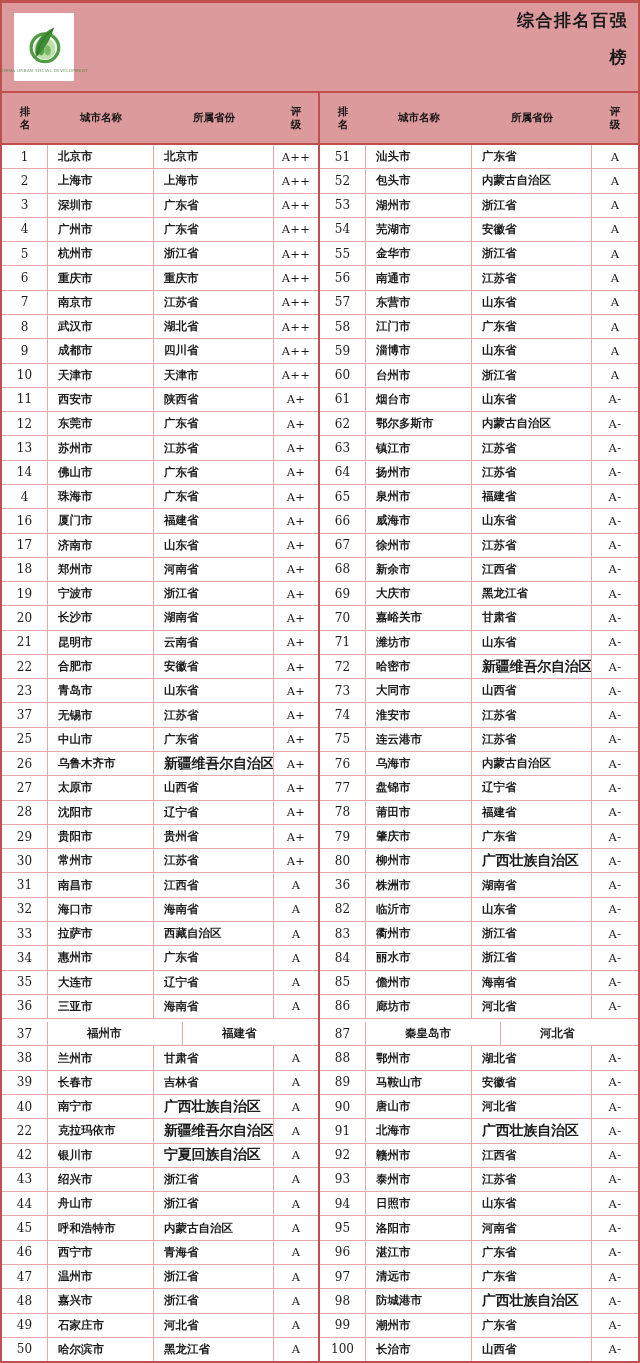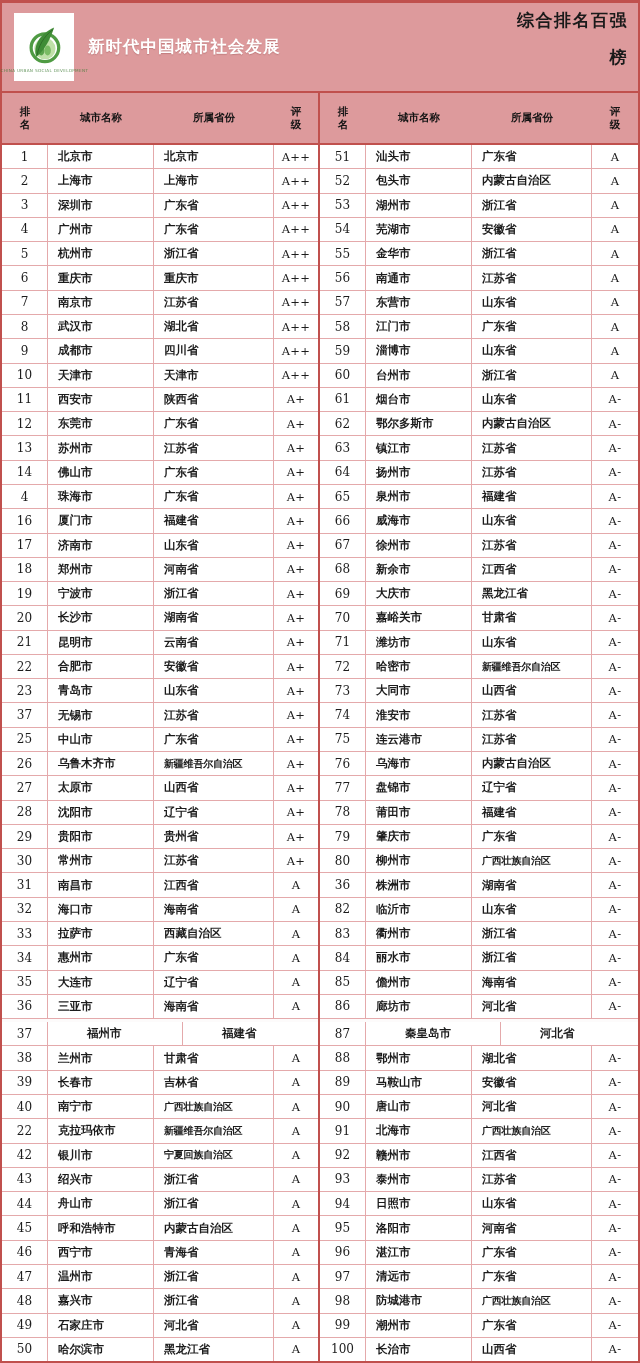--- a/index.html
+++ b/index.html
@@ -143,21 +143,21 @@
     font-size: 11.5px;
   }
   .c-prov {
     flex: 0 0 120px;
     border-right: 1px solid #e4a9ab;
     justify-content: flex-start;
     padding-left: 10px;
     font-weight: bold;
     font-size: 11.5px;
   }
-  .c-prov.long { font-size: 10px; letter-spacing: -.2px; }
+  .c-prov.long { font-size: 14px; letter-spacing: -.2px; }
   .c-rate {
     flex: 1 1 auto;
     font-family: "DejaVu Serif", "Liberation Serif", serif;
     font-size: 11.5px;
     letter-spacing: .3px;
   }
 </style>
 </head>
 <body>
 
@@ -169,21 +169,20 @@
         <svg class="logo-mark" viewBox="0 0 100 100">
           <circle cx="52" cy="56" r="30" fill="none" stroke="#4f9b43" stroke-width="7"></circle>
           <circle cx="52" cy="58" r="23" fill="#bfe0a8"></circle>
           <ellipse cx="44" cy="62" rx="7" ry="11" fill="#5aa34c"></ellipse>
           <ellipse cx="58" cy="62" rx="7" ry="11" fill="#79bb63"></ellipse>
           <path d="M72 12 C40 26 26 52 33 76 C50 62 62 42 72 12 Z" fill="#3f8c36"></path>
           <path d="M70 16 C48 32 38 54 35 72" fill="none" stroke="#2f6b28" stroke-width="2"></path>
         </svg>
         <span class="logo-caption">CHINA URBAN SOCIAL DEVELOPMENT</span>
       </div>
-      <div class="brand-title">新时代中国城市社会发展</div>
     </div>
 
     <div class="header-right">
       <div class="ttl-line">综合排名百强</div>
       <div class="ttl-line">榜</div>
     </div>
   </div>
 
   <div class="tables">
 

